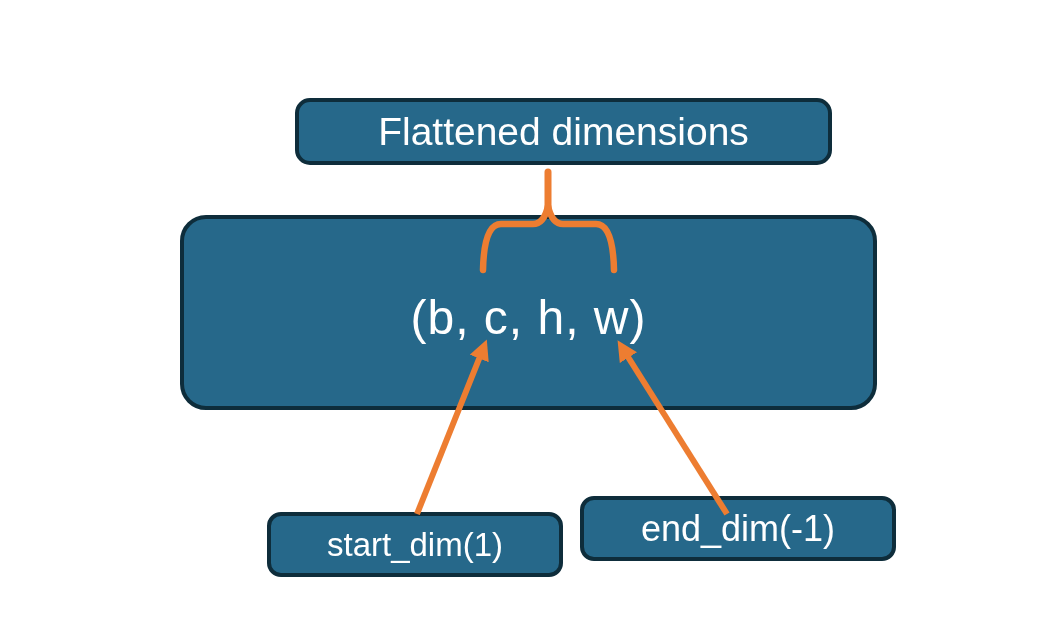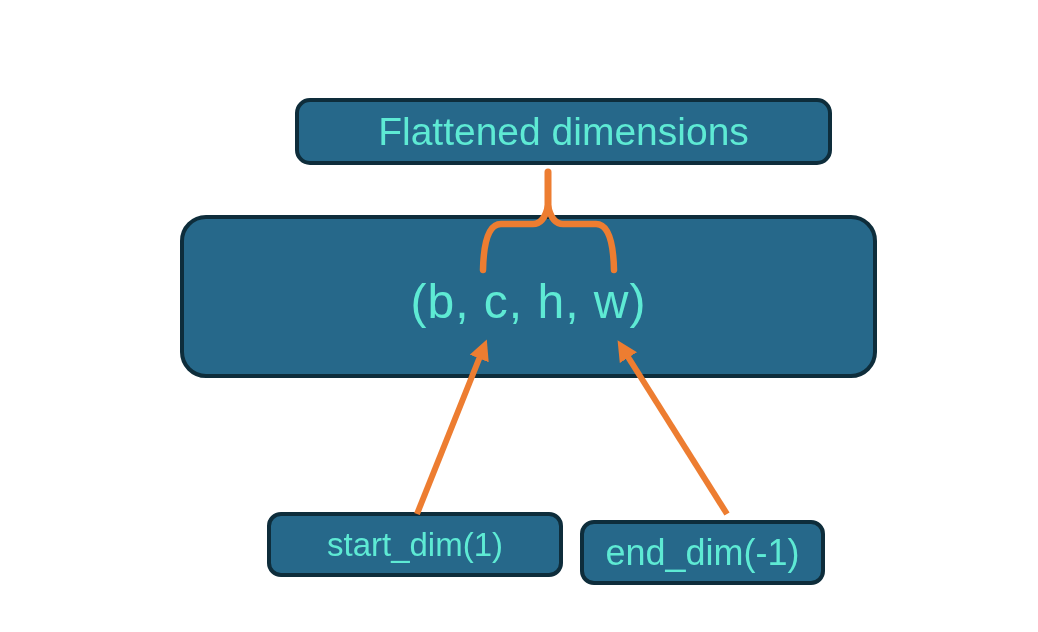--- a/index.html
+++ b/index.html
@@ -14,51 +14,51 @@
     overflow: hidden;
   }
 
   .node {
     position: absolute;
     display: flex;
     align-items: center;
     justify-content: center;
     background: #26688A;
     border: 4px solid #0E2D3B;
-    color: #5eead4;
+    color: #ffffff;
     text-align: center;
     line-height: 1;
   }
 
   .node-flattened {
     left: 295px; top: 98px;
     width: 537px; height: 67px;
     border-radius: 15px;
     font-size: 39px;
   }
 
   .node-tensor {
     left: 180px; top: 215px;
-    width: 697px; height: 163px;
+    width: 697px; height: 195px;
     border-radius: 26px;
     font-size: 48px;
     letter-spacing: 1px;
   }
   .node-tensor .label { padding-top: 10px; }
 
   .node-start-dim {
     left: 267px; top: 512px;
     width: 296px; height: 65px;
     border-radius: 14px;
     font-size: 33px;
   }
 
   .node-end-dim {
-    left: 580px; top: 520px;
-    width: 245px; height: 65px;
+    left: 580px; top: 496px;
+    width: 316px; height: 65px;
     border-radius: 14px;
     font-size: 36px;
   }
 
   .connector-layer {
     position: absolute;
     left: 0; top: 0;
     width: 1038px;
     height: 632px;
     pointer-events: none;

